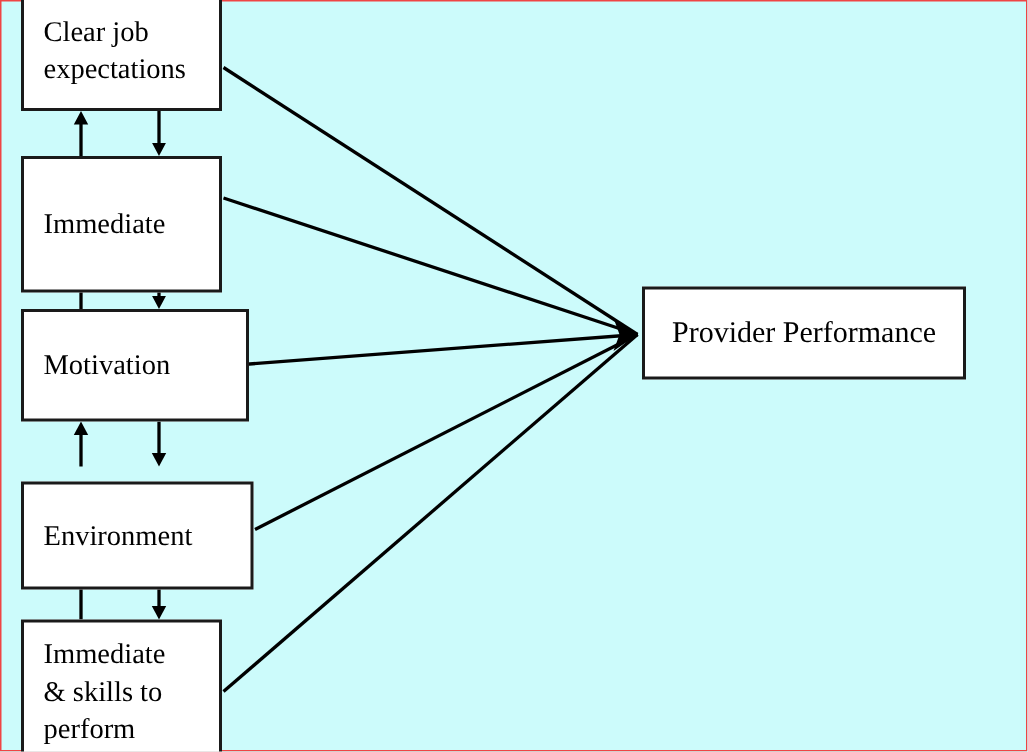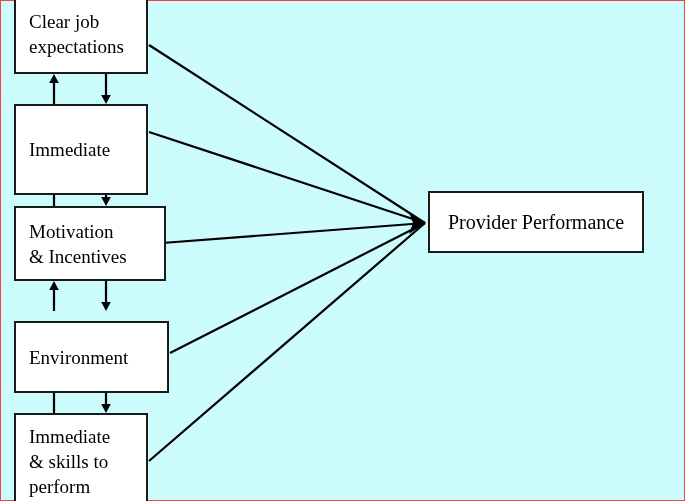--- a/index.html
+++ b/index.html
@@ -99,21 +99,20 @@
     <div class="line">Clear job</div>
     <div class="line">expectations</div>
   </div>
 
   <div class="node" id="node-immediate-feedback" style="left:13px; top:103px; width:134px; height:91px;">
     <div class="line">Immediate</div>
   </div>
 
   <div class="node" id="node-motivation-incentives" style="left:13px; top:205px; width:152px; height:75px;">
     <div class="line">Motivation</div>
-    <div class="line">&amp; Incentives</div>
   </div>
 
   <div class="node" id="node-environment-tools-for-work" style="left:13px; top:320px; width:155px; height:72px;">
     <div class="line">Environment</div>
   </div>
 
   <div class="node" id="node-knowledge-skills-to-perform" style="left:13px; top:412px; width:134px; height:97px;">
     <div class="line">Immediate</div>
     <div class="line">&amp; skills to</div>
     <div class="line">perform</div>

